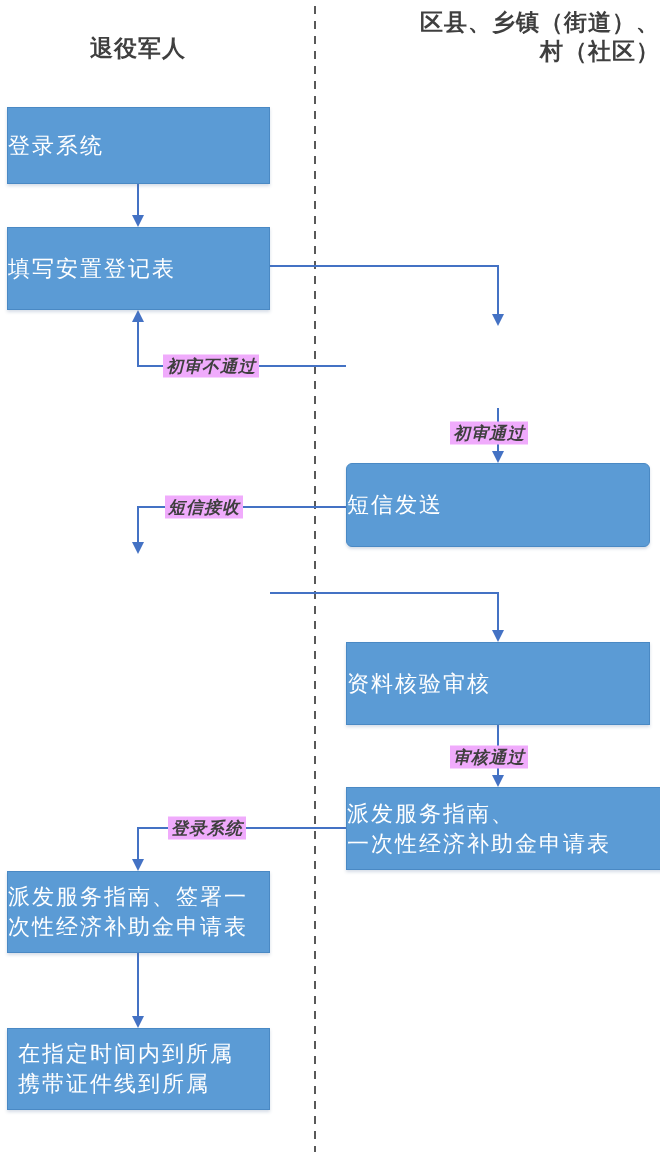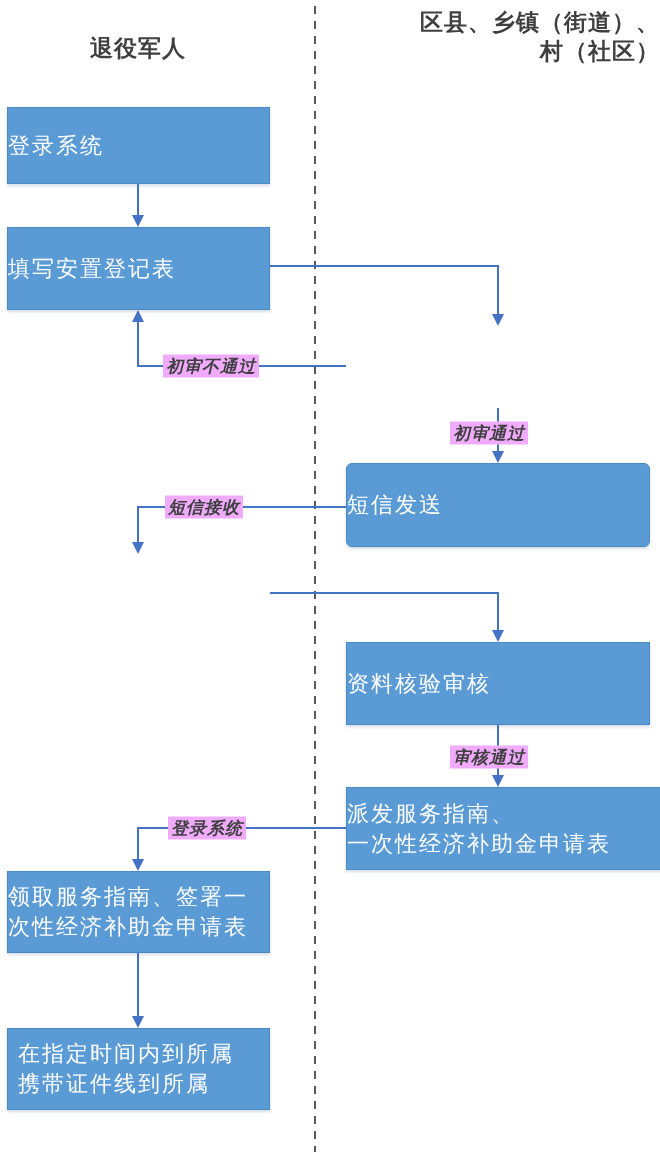--- a/index.html
+++ b/index.html
@@ -104,21 +104,21 @@
   <div id="box-login" class="step-box">
     <span>登录系统</span>
   </div>
 
   <div id="box-fill-form" class="step-box">
     <span>填写安置登记表</span>
   </div>
 
 
   <div id="box-receive-sign" class="step-box">
-    <span>领取服务指南、签署一</span>
+    <span>派发服务指南、签署一</span>
     <span>次性经济补助金申请表</span>
   </div>
 
   <div id="box-pickup" class="step-box">
     <span>在指定时间内到所属</span>
     <span>携带证件线到所属</span>
   </div>
 
 
   <div id="box-sms-send" class="step-box">

